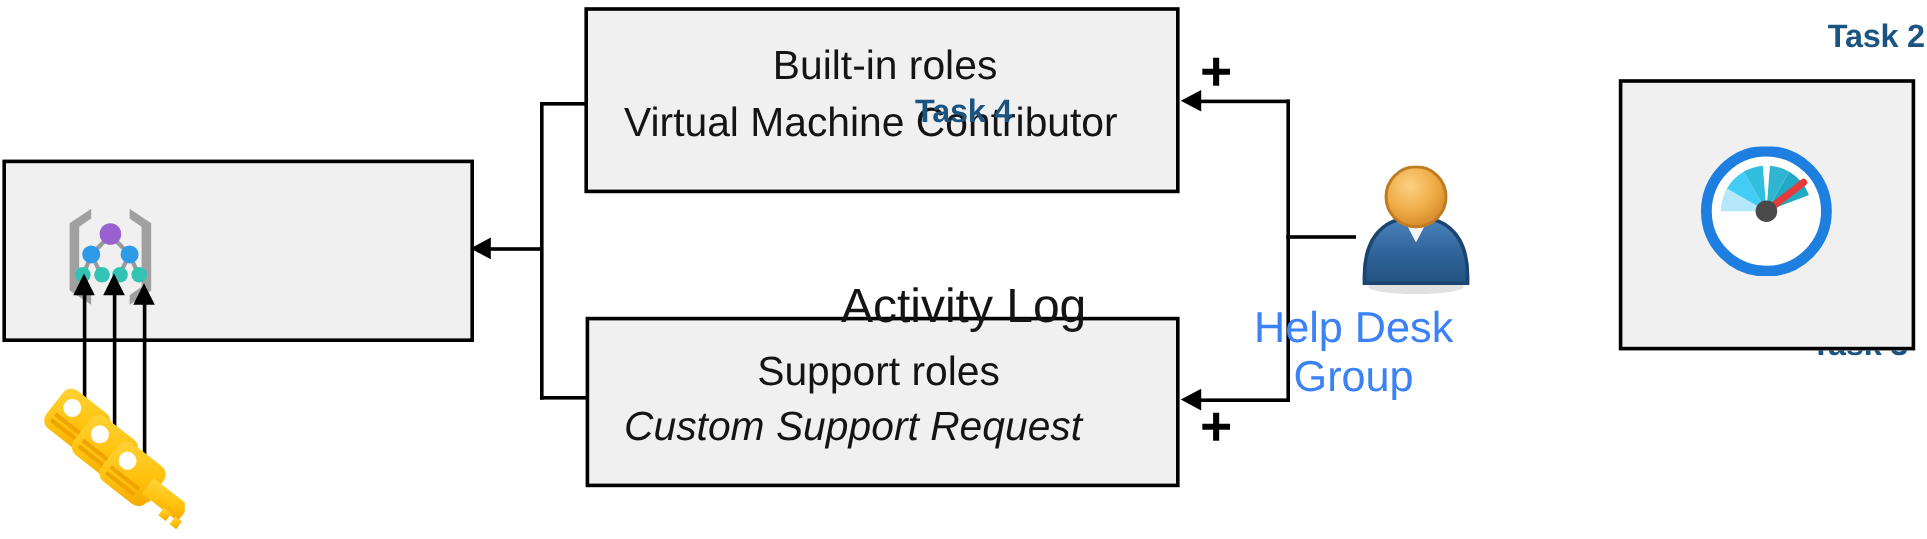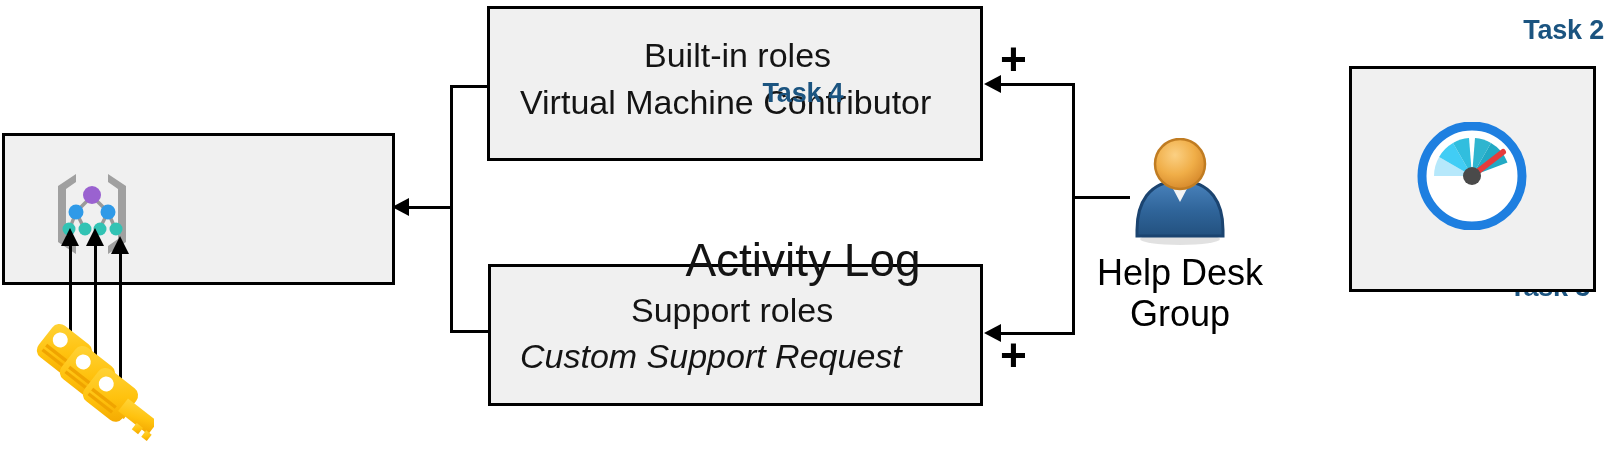--- a/index.html
+++ b/index.html
@@ -55,21 +55,21 @@
 
   
   #task3 { left: 488px; top: 264px; width: 495px; height: 142px; }
   #task3-label { right: 16px; top: 272px; }
   #task3-line1 { left: 631px; top: 291px; }
   #task3-line2 { left: 520px; top: 337px; font-style: italic; }
 
   
   #task4 { left: 1349px; top: 66px; width: 247px; height: 226px; }
   #task4-label { left: 0; right: 0; top: 78px; text-align: center; }
-  #task4-name  { left: 0; right: 0; top: 233px; text-align: center; font-size: 46px; }
+  #task4-name  { left: 0; right: 0; top: 233px; text-align: center; font-size: 40px; }
 
   
   .line-h, .line-v {
     position: absolute;
     background: #000000;
   }
   .line-h { height: 3px; }
   .line-v { width: 3px; }
 
   .arrow-left {
@@ -92,22 +92,22 @@
     font-size: 46px;
     font-weight: bold;
     color: #000000;
     line-height: 1;
     font-family: "Liberation Sans", sans-serif;
   }
 
   
   #helpdesk-icon { position: absolute; left: 1126px; top: 138px; width: 108px; height: 110px; }
   #helpdesk-text {
-    position: absolute; left: 1072px; top: 252px; width: 216px;
-    text-align: center; font-size: 36px; color: #000000; line-height: 1.15;
+    position: absolute; left: 1020px; top: 252px; width: 216px;
+    text-align: center; font-size: 36px; color: #3b82f6; line-height: 1.15;
   }
 
   
   #mg-icon { position: absolute; left: 46px; top: 168px; width: 92px; height: 92px; }
 
   
   #keys-icon { position: absolute; left: 34px; top: 308px; width: 120px; height: 141px; }
 
   .nowrap { white-space: nowrap; }
 </style>

